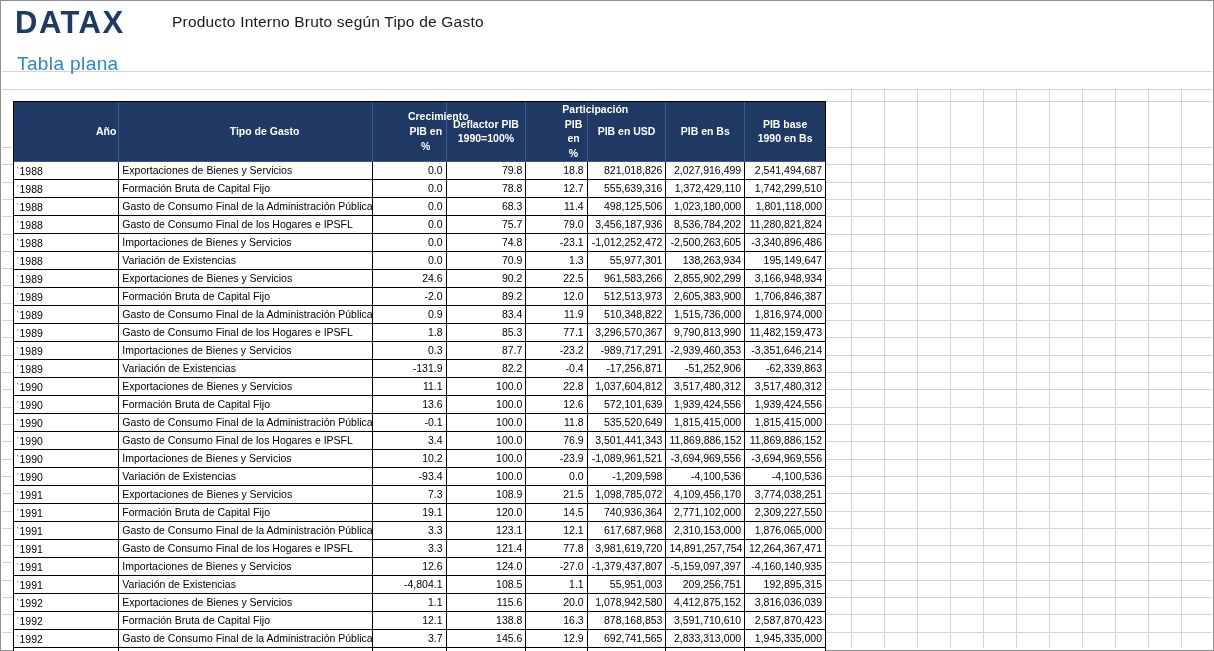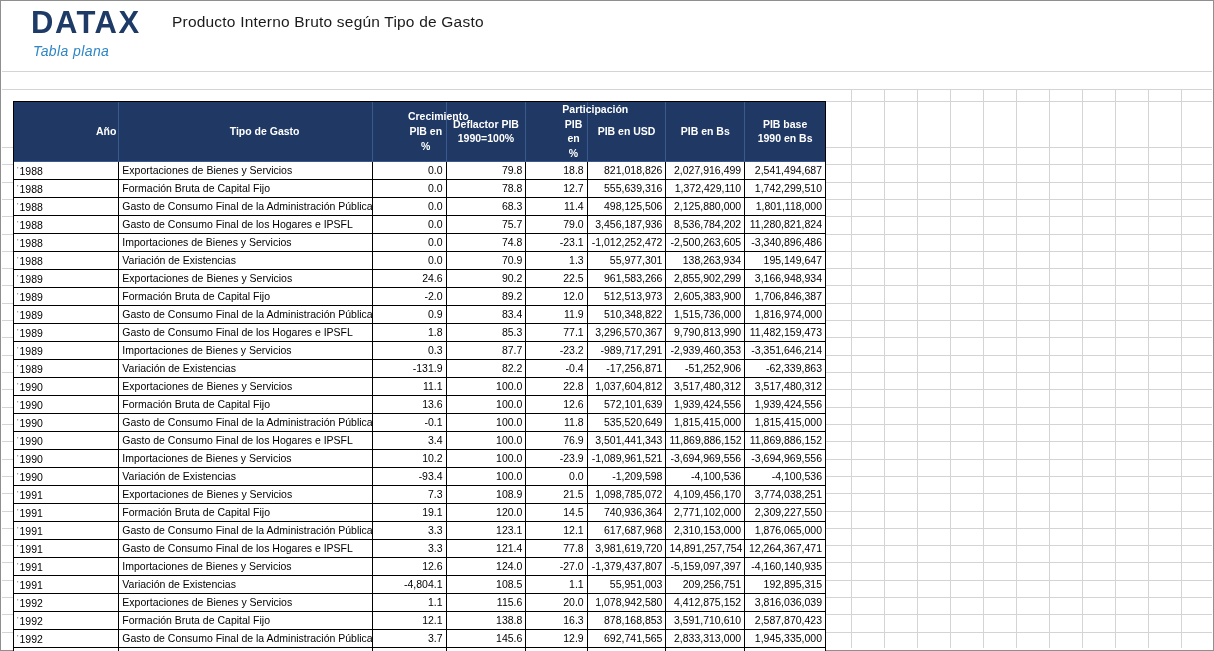--- a/index.html
+++ b/index.html
@@ -33,29 +33,28 @@
   }
   .grid-h-left{
     left:1px;width:11px;top:146px;bottom:2px;
     background-image:repeating-linear-gradient(to bottom,var(--grid) 0,var(--grid) 1px,transparent 1px,transparent 17.31px);
   }
   .hline{position:absolute;height:1px;background:var(--grid);}
   .hline-1{top:70px;left:1px;right:1px;}
   .hline-2{top:88px;left:1px;right:1px;}
   .hline-3{top:100px;left:825px;right:1px;}
   
-  .brand{position:absolute;left:30px;top:4px;}
+  .brand{position:absolute;left:14px;top:4px;}
   .brand-name{
     font-size:31px;font-weight:700;color:var(--logo);
     letter-spacing:1.5px;line-height:1.15;
   }
   .brand-sub{
-    font-size:14px;color:var(--logo-sub);margin-top:2px;margin-left:2px;
+    font-size:19px;color:var(--logo-sub);margin-top:12px;margin-left:2px;
     letter-spacing:0.4px;
-    font-style:italic;
   }
   .title{
     position:absolute;left:171px;top:12px;
     font-size:15.5px;color:var(--title-color);letter-spacing:0.2px;
   }
   
   table.pib{
     position:absolute;left:12px;top:100px;width:813px;
     border-collapse:collapse;table-layout:fixed;
     outline:1px solid var(--cell-border);outline-offset:-1px;
@@ -134,21 +133,21 @@
           <td class="num">1,372,429,110</td>
           <td class="num">1,742,299,510</td>
         </tr>
         <tr>
           <td class="txt"><span class="tick">'</span>1988</td>
           <td class="txt">Gasto de Consumo Final de la Administración Pública</td>
           <td class="num">0.0</td>
           <td class="num">68.3</td>
           <td class="num">11.4</td>
           <td class="num">498,125,506</td>
-          <td class="num">2,125,880,000</td>
+          <td class="num">1,023,180,000</td>
           <td class="num">1,801,118,000</td>
         </tr>
         <tr>
           <td class="txt"><span class="tick">'</span>1988</td>
           <td class="txt">Gasto de Consumo Final de los Hogares e IPSFL</td>
           <td class="num">0.0</td>
           <td class="num">75.7</td>
           <td class="num">79.0</td>
           <td class="num">3,456,187,936</td>
           <td class="num">8,536,784,202</td>

